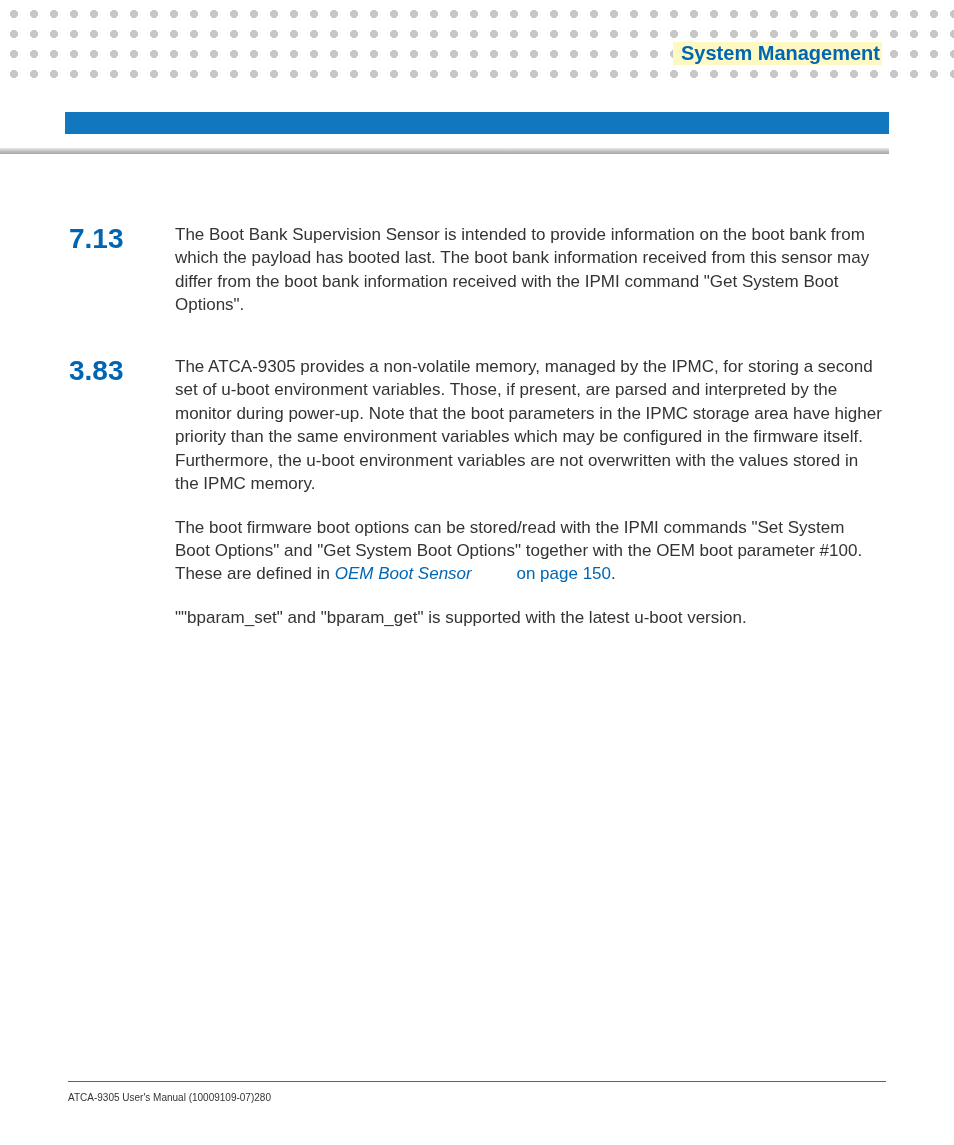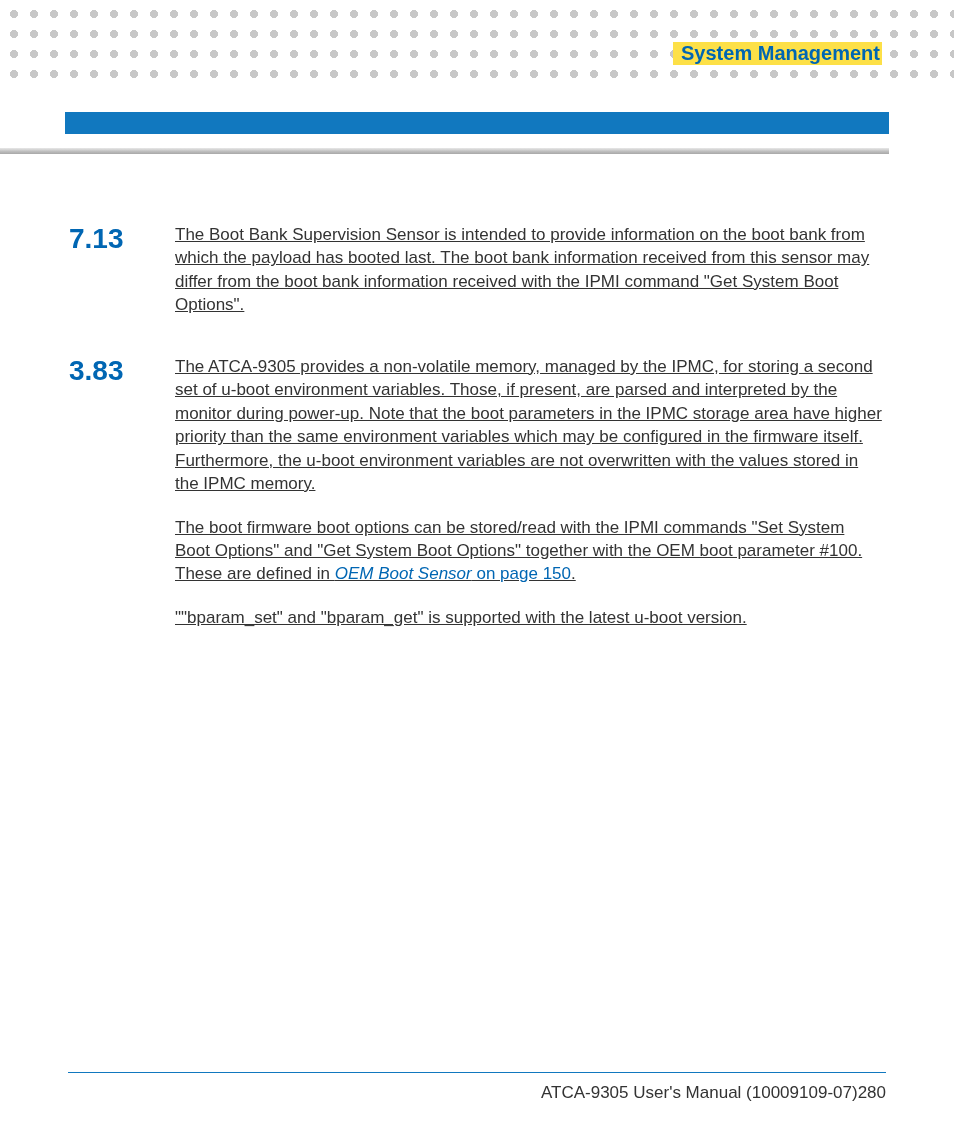--- a/index.html
+++ b/index.html
@@ -21,21 +21,21 @@
     z-index: 0;
   }
   .chapter-header {
     position: absolute;
     top: 42px;
     right: 72px;
     color: #0066b3;
     font-weight: 700;
     font-size: 20px;
     z-index: 2;
-    background: #fde047;
+    background: #fef9c3;
     padding: 0 2px 0 8px;
     text-align: right;
   }
   .blue-bar {
     position: absolute;
     top: 112px;
     left: 65px; right: 65px;
     height: 22px;
     background: #1178bf;
     z-index: 2;
@@ -57,21 +57,20 @@
   .para {
     font-size: 17px;
     line-height: 1.38;
     color: #333;
     margin-bottom: 20px;
     text-align: left;
   }
   .section {
     margin-top: 38px;
     position: relative;
-    text-decoration: underline;
   }
   .section-number {
     position: absolute;
     left: -106px;
     top: 0;
     color: #0066b3;
     font-weight: 700;
     font-size: 28px;
   }
   .section-title {
@@ -82,30 +81,31 @@
     text-transform: uppercase;
     margin-bottom: 14px;
   }
   .link {
     color: #0066b3;
     font-style: italic;
   }
   .link-tail {
     color: #0066b3;
     font-style: normal;
+    margin-left: 40px;
   }
   .footer {
     position: absolute;
     bottom: 42px;
     left: 68px; right: 68px;
     border-top: 1px solid #1178bf;
     padding-top: 10px;
     display: flex;
-    justify-content: flex-end;
-    font-size: 17px;
+    justify-content: flex-start;
+    font-size: 10px;
     color: #333;
   }
 </style>
 </head>
 <body>
 
 <div class="dot-pattern"></div>
 <div class="chapter-header">System Management</div>
 <div class="blue-bar"></div>
 <div class="gray-line"></div>

